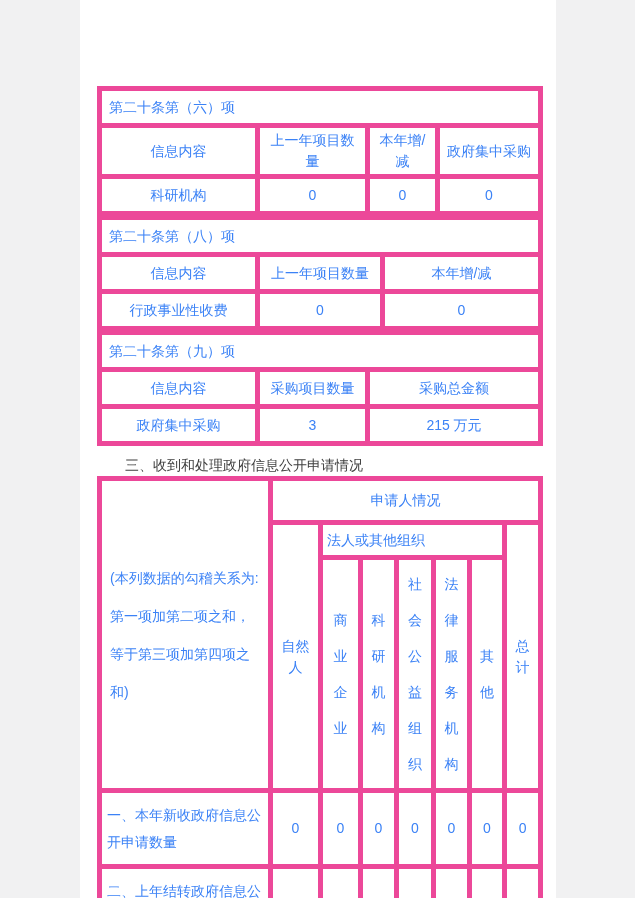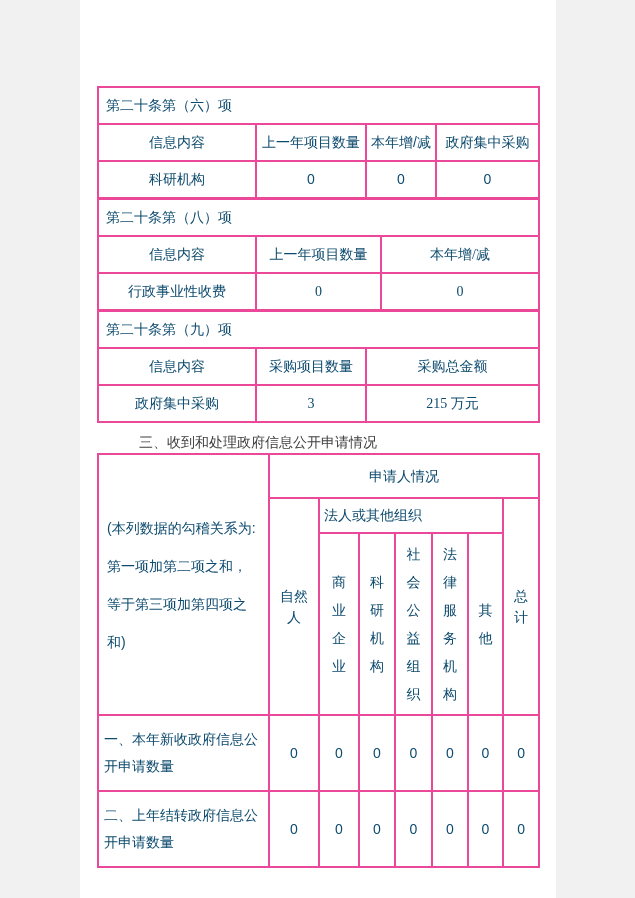--- a/index.html
+++ b/index.html
@@ -24,47 +24,47 @@
   }
   .content {
     padding: 86px 17px 0 17px;
   }
   table.tbl {
     border-collapse: collapse;
     table-layout: fixed;
     width: 441px;
     background: #ffffff;
   }
-  table.tbl + table.tbl { margin-top: -1px; font-family: Liberation Serif, serif; }
+  table.tbl + table.tbl { margin-top: -1px; }
   .tbl td {
-    border: 2px solid #ec4899;
+    border: 5px solid #ec4899;
     text-align: center;
     vertical-align: middle;
     font-size: 14px;
-    color: #0c4a6e;
+    color: #3b82f6;
     height: 37px;
     padding: 2px 4px;
     word-break: break-all;
     line-height: 1.5;
   }
   .tbl td.section-title {
     text-align: left;
     padding-left: 7px;
   }
   .sec3-heading {
-    margin: 9px 0 0 42px;
+    margin: 9px 0 0 28px;
     height: 21px;
     line-height: 21px;
     font-size: 14px;
     color: #404040;
   }
   
   .app-tbl tr.r-top td    { height: 44px; }
   .app-tbl tr.r-group td  { height: 35px; }
-  .app-tbl tr.r-subcols td{ height: 90px; line-height: 28px; padding: 6px; }
+  .app-tbl tr.r-subcols td{ height: 90px; line-height: 36px; padding: 6px; }
   .app-tbl tr.r-data td   { height: 76px; }
   .app-tbl td.corner {
     text-align: left;
     vertical-align: middle;
     padding: 6px 8px;
     line-height: 38px;
   }
   .app-tbl td.legal-group {
     text-align: left;
     padding-left: 4px;

